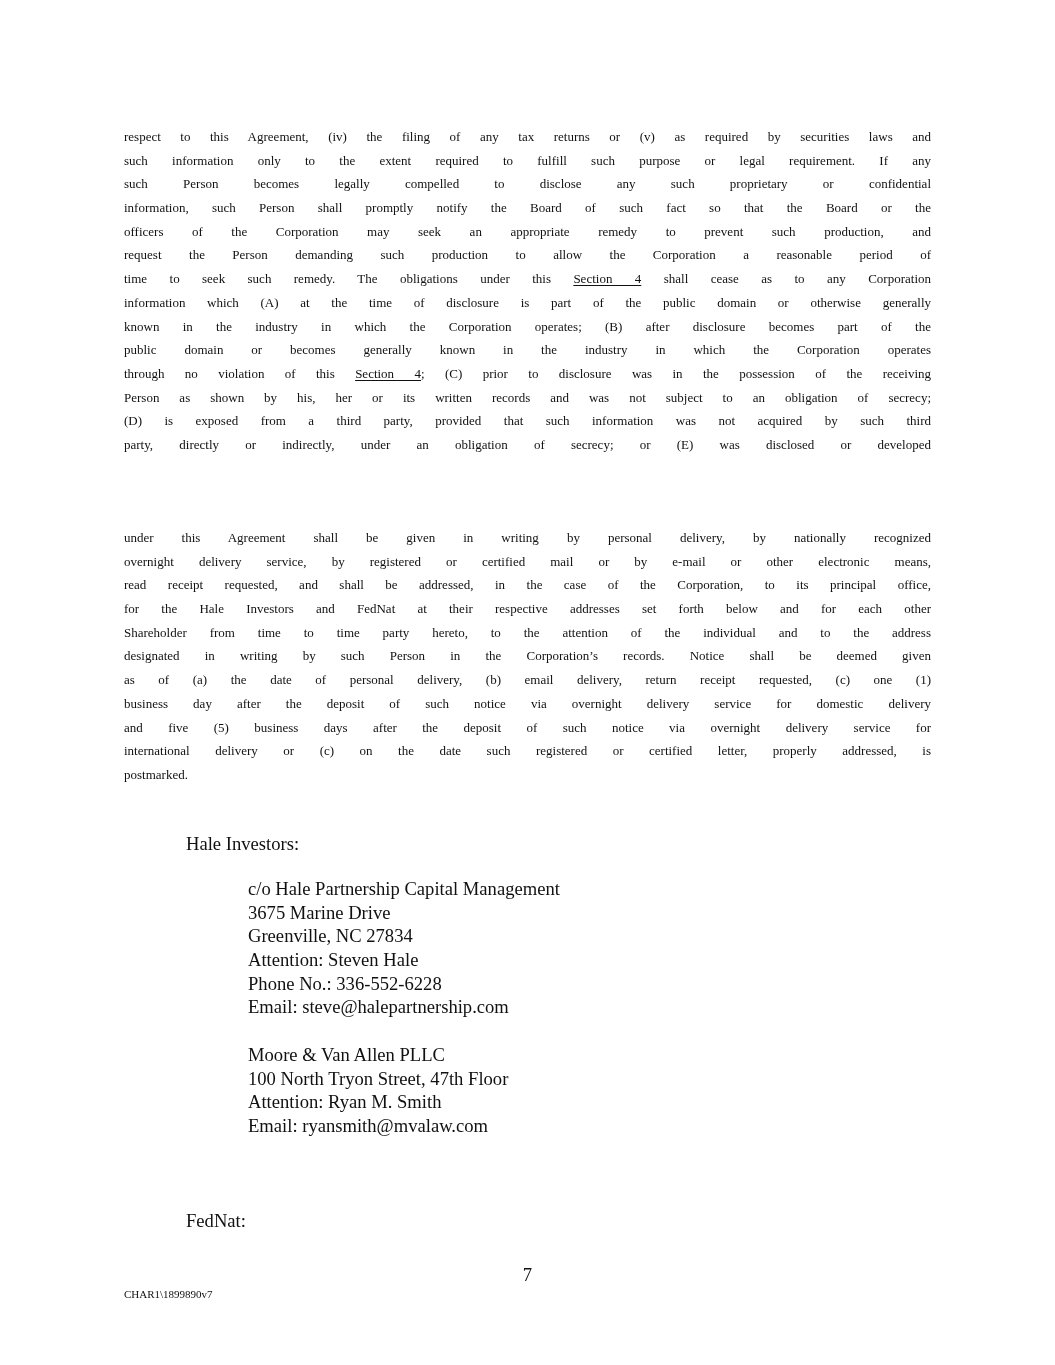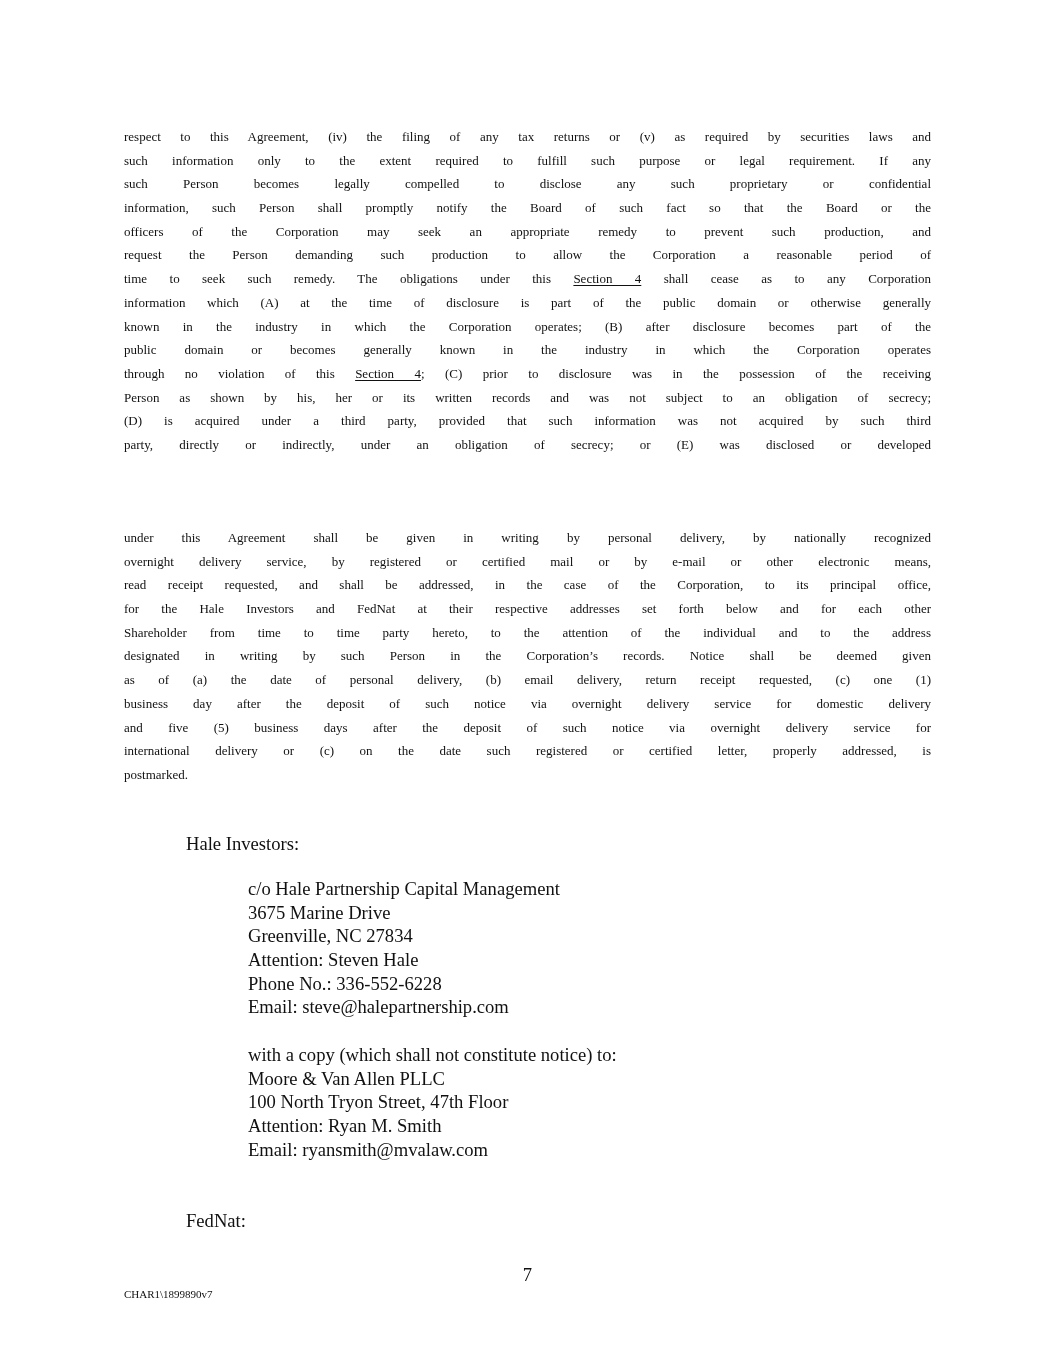--- a/index.html
+++ b/index.html
@@ -32,21 +32,21 @@
     <span class="line">such Person becomes legally compelled to disclose any such proprietary or confidential</span>
     <span class="line">information, such Person shall promptly notify the Board of such fact so that the Board or the</span>
     <span class="line">officers of the Corporation may seek an appropriate remedy to prevent such production, and</span>
     <span class="line">request the Person demanding such production to allow the Corporation a reasonable period of</span>
     <span class="line"><span>time to seek such remedy.  The obligations under this </span><span class="u">Section 4</span><span> shall cease as to any Corporation</span></span>
     <span class="line">information which (A) at the time of disclosure is part of the public domain or otherwise generally</span>
     <span class="line">known in the industry in which the Corporation operates;  (B) after disclosure becomes part of the</span>
     <span class="line">public domain or becomes generally known in the industry in which the Corporation operates</span>
     <span class="line"><span>through no violation of this </span><span class="u">Section 4</span><span>; (C) prior to disclosure was in the possession of the receiving</span></span>
     <span class="line">Person as shown by his, her or its written records and was not subject to an obligation of secrecy;</span>
-    <span class="line">(D) is acquired under a third party, provided that such information was not acquired by such third</span>
+    <span class="line">(D) is exposed from a third party, provided that such information was not acquired by such third</span>
     <span class="line">party, directly or indirectly, under an obligation of secrecy; or (E) was disclosed or developed</span>
   </div>
 
   <div class="para" style="top:526px;">
     <span class="line">under this Agreement shall be given in writing by personal delivery, by nationally recognized</span>
     <span class="line">overnight delivery service, by registered or certified mail or by e-mail or other electronic means,</span>
     <span class="line">read receipt requested, and shall be addressed, in the case of the Corporation, to its principal office,</span>
     <span class="line">for the Hale Investors and FedNat at their respective addresses set forth below and for each other</span>
     <span class="line">Shareholder from time to time party hereto, to the attention of the individual and to the address</span>
     <span class="line">designated in writing by such Person in the Corporation’s records.  Notice shall be deemed given</span>
@@ -62,21 +62,20 @@
   <div class="block" style="left:248px; top:877px;">
     <div>c/o Hale Partnership Capital Management</div>
     <div>3675 Marine Drive</div>
     <div>Greenville, NC 27834</div>
     <div>Attention: Steven Hale</div>
     <div>Phone No.: 336-552-6228</div>
     <div>Email: steve@halepartnership.com</div>
   </div>
 
   <div class="block" style="left:248px; top:1043px;">
-    <div>with a copy (which shall not constitute notice) to:</div>
     <div>Moore &amp; Van Allen PLLC</div>
     <div>100 North Tryon Street, 47th Floor</div>
     <div>Attention:  Ryan M. Smith</div>
     <div>Email:  ryansmith@mvalaw.com</div>
   </div>
 
   <div class="block" style="left:186px; top:1209px;">FedNat:</div>
 
   <div class="pagenum">7</div>
   <div class="docid">CHAR1\1899890v7</div>

